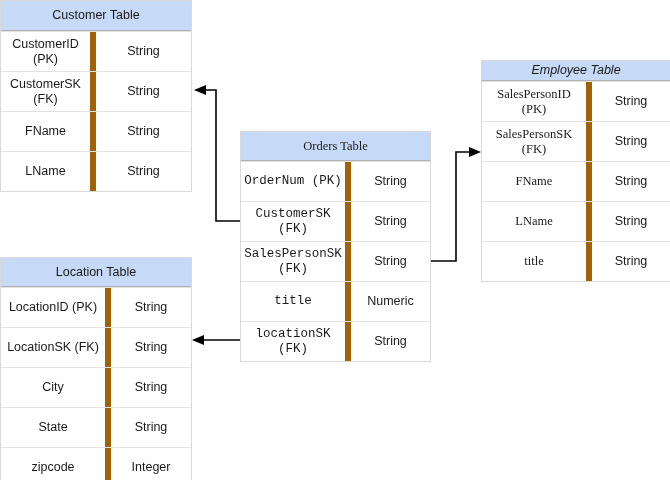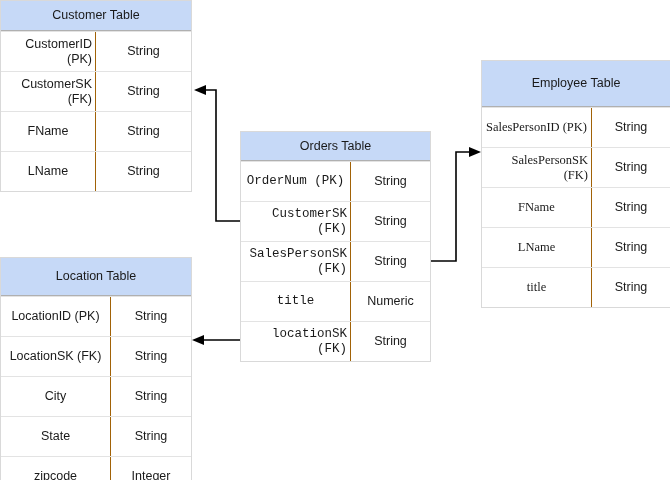--- a/index.html
+++ b/index.html
@@ -57,45 +57,44 @@
     align-items: center;
     justify-content: center;
     text-align: center;
     color: #1a1a1a;
     font-size: 12.5px;
     line-height: 1.2;
     padding: 2px 3px;
     overflow: hidden;
   }
   .cell-name {
-    border-right: 1px solid #a16207;
-    text-align: right;
+    border-right: 6px solid #a16207;
   }
 
   
   #customer-table { left: 0px; top: 0px; width: 192px; }
   #customer-table .entity-header { height: 30px; }
   #customer-table .entity-row { height: 40px; }
   #customer-table .cell-name { width: 95px; }
   #customer-table .cell-type { width: 95px; }
 
   #location-table { left: 0px; top: 257px; width: 192px; }
-  #location-table .entity-header { height: 38px; }
+  #location-table .entity-header { height: 29px; }
   #location-table .entity-row { height: 40px; }
   #location-table .cell-name { width: 110px; }
   #location-table .cell-type { width: 80px; }
 
   #orders-table { left: 240px; top: 131px; width: 191px; }
-  #orders-table .entity-header { height: 29px; }
+  #orders-table .entity-header { height: 29px; font-family: Liberation Serif, serif; }
   #orders-table .entity-row { height: 40px; }
   #orders-table .cell-name { width: 110px; font-family: Liberation Mono, monospace; }
   #orders-table .cell-type { width: 79px; }
 
   #employee-table { left: 481px; top: 60px; width: 190px; }
-  #employee-table .entity-header { height: 46px; }
+  #employee-table .entity-header { height: 20px; font-style: italic; }
   #employee-table .entity-row { height: 40px; }
   #employee-table .cell-name { width: 110px; font-family: Liberation Serif, serif; }
   #employee-table .cell-type { width: 78px; }
 
   
   #connectors {
     position: absolute;
     left: 0;
     top: 0;
     width: 670px;

